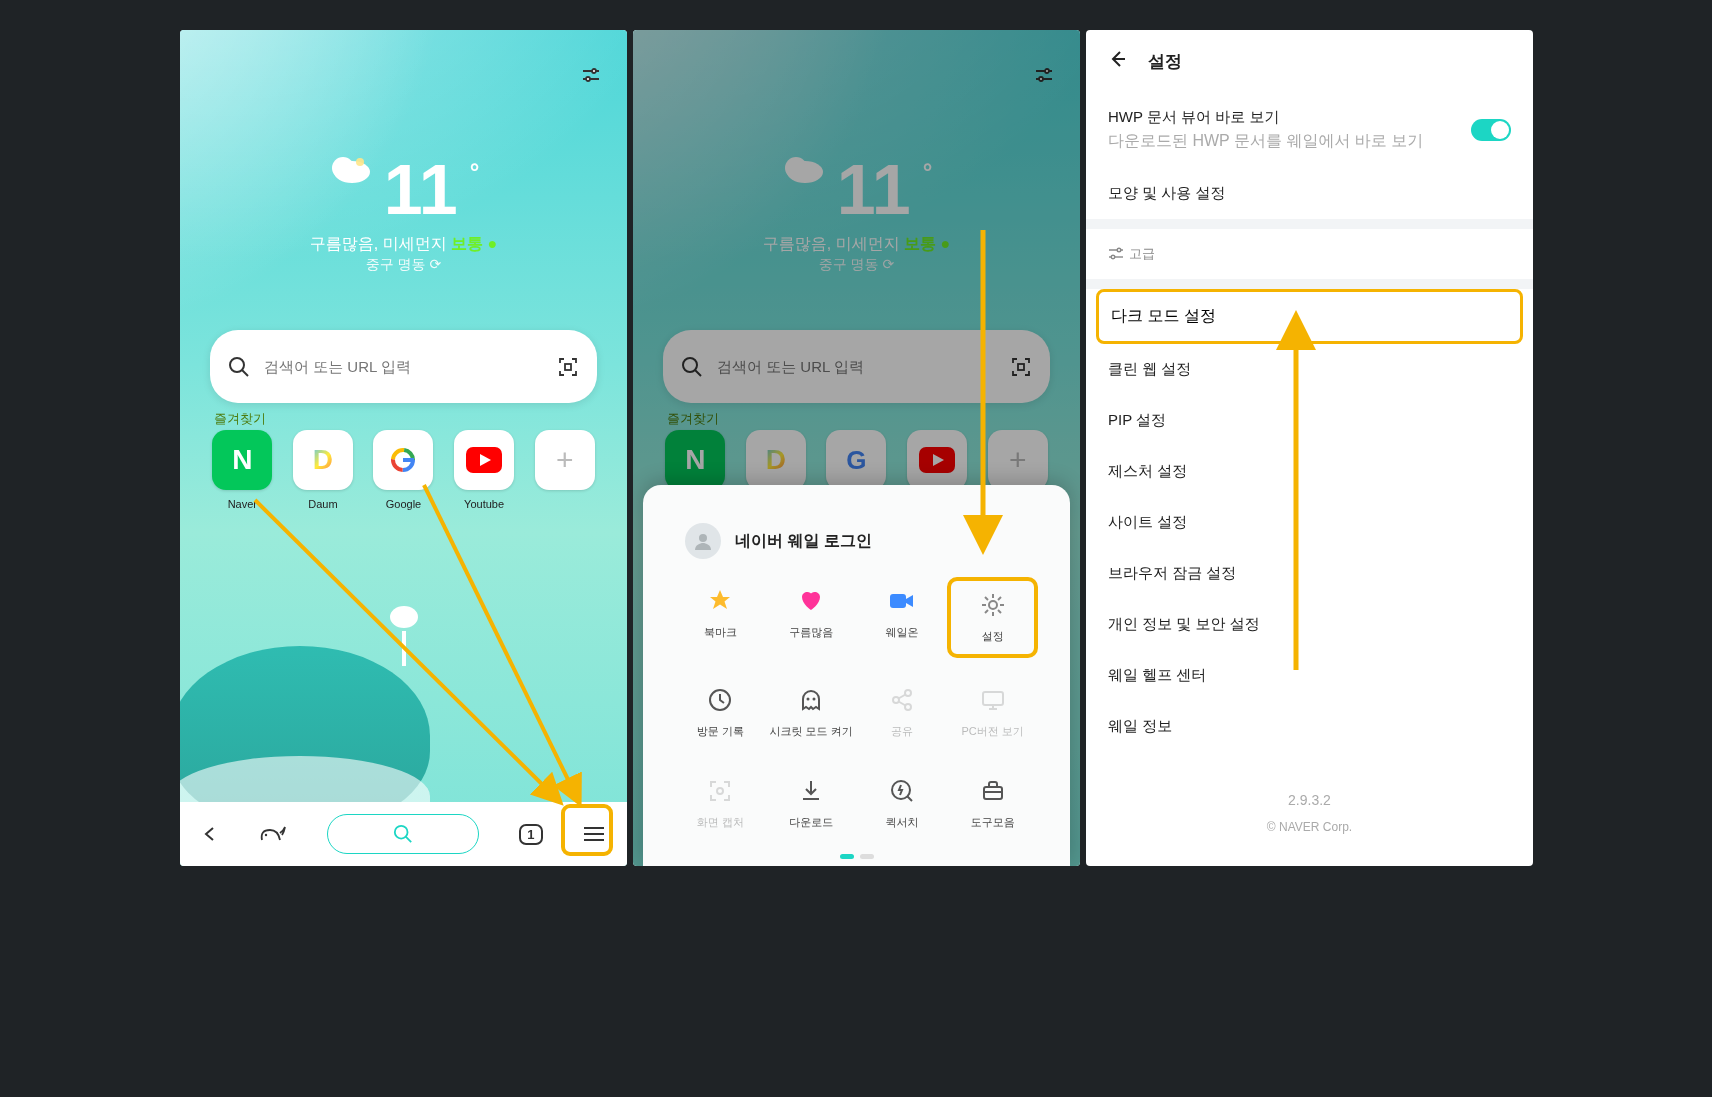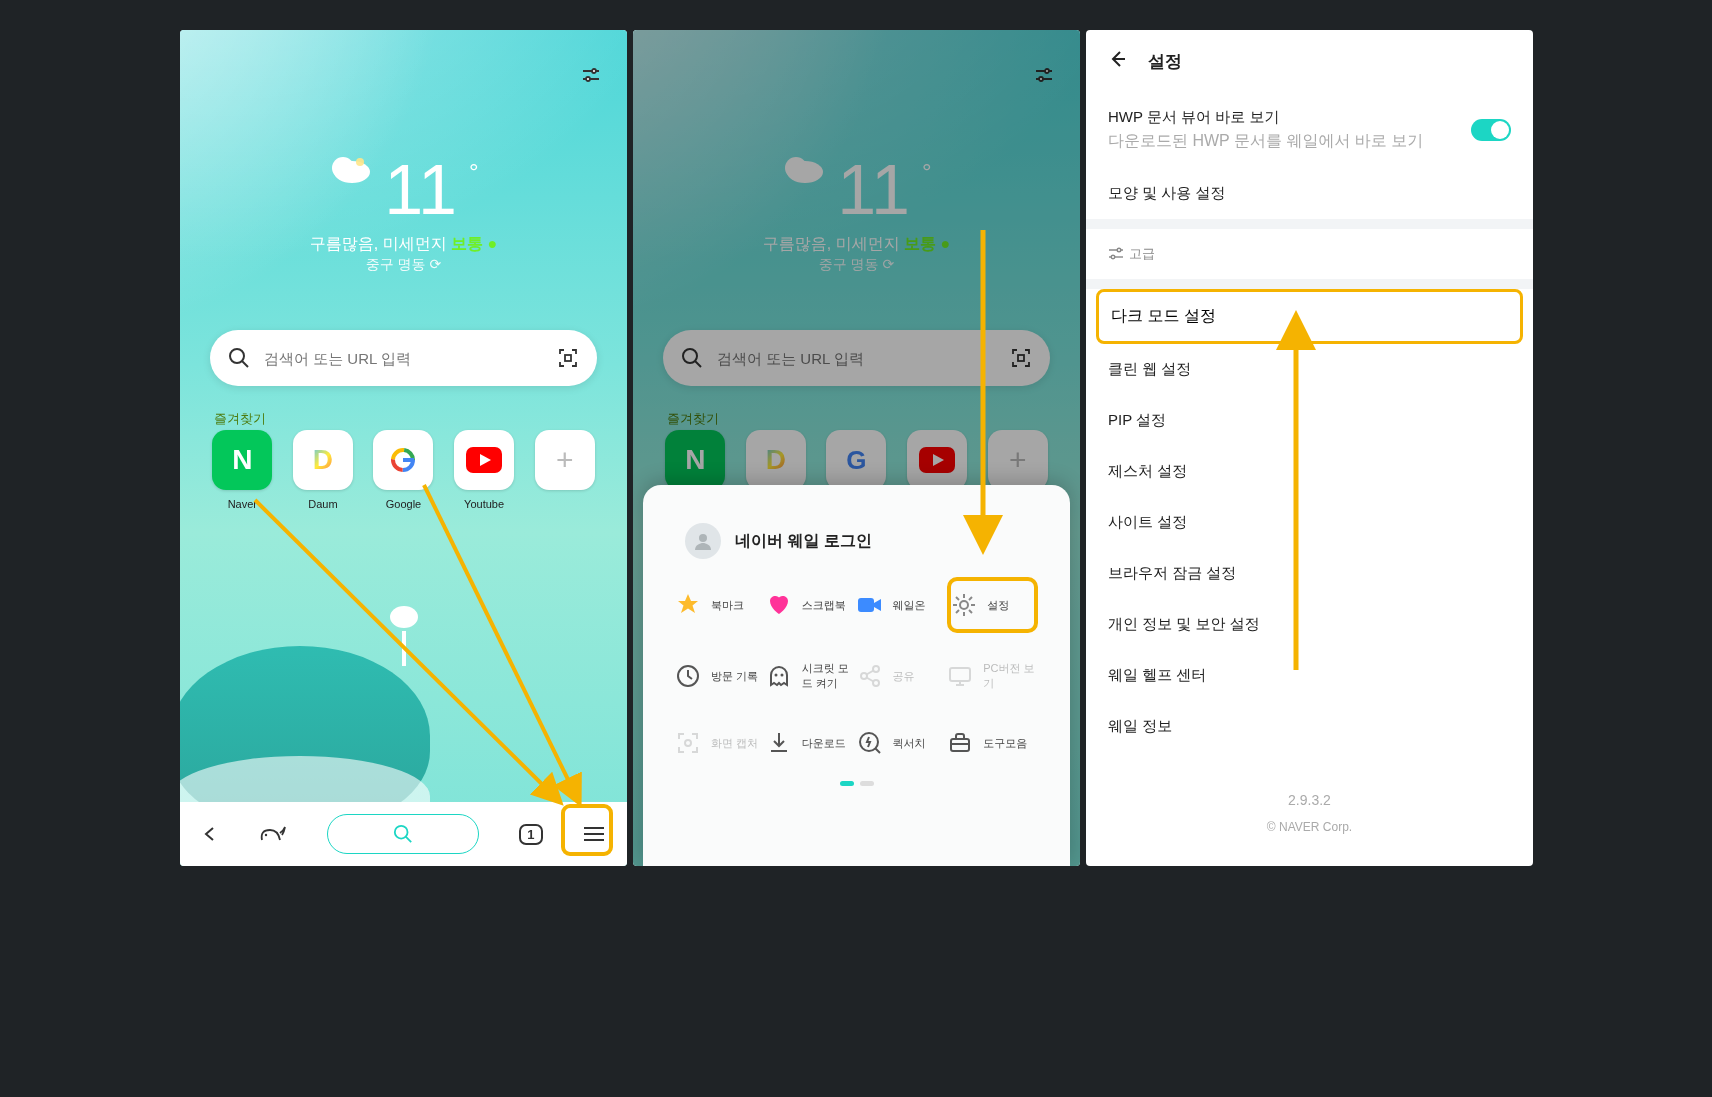--- a/index.html
+++ b/index.html
@@ -4,27 +4,27 @@
 <style>
 body{margin:0;background:#1f2326;font-family:-apple-system,BlinkMacSystemFont,"Segoe UI",sans-serif;display:flex;justify-content:center;padding:30px 0}
 .outer{width:1352px;height:836px;position:relative;display:flex;gap:6px}
 .phone{width:447px;height:836px;background:#fff;border-radius:4px;overflow:hidden;position:relative;flex-shrink:0}
 
 
 .wallpaper{position:absolute;inset:0;background:radial-gradient(ellipse 180% 80% at 10% -20%,rgba(255,255,255,.55)0%,rgba(255,255,255,0)60%),linear-gradient(180deg,#4ed6d8 0%,#7ce4dc 40%,#9aebda 60%,#7de3d8 100%)}
 .planet{position:absolute;width:560px;height:560px;border-radius:50%;background:radial-gradient(circle at 30% 30%,rgba(255,255,255,.7),rgba(255,255,255,0)70%);left:-290px;top:-250px}
 .settings-top{position:absolute;top:36px;right:26px;color:#333}
 .weather{position:absolute;left:0;right:0;top:120px;text-align:center;color:#fff}
-.weather .temp{font-size:70px;font-weight:400;display:flex;align-items:flex-start;justify-content:center;gap:12px}
+.weather .temp{font-size:70px;font-weight:700;display:flex;align-items:flex-start;justify-content:center;gap:12px}
 .weather .cloud{font-size:0}
 .weather .deg{font-size:24px;margin-top:8px}
 .weather .line1{font-size:16px;margin-top:4px}
 .weather .line1 .good{color:#6fef26;font-weight:600}
 .weather .loc{font-size:14px;margin-top:1px;opacity:.9}
-.searchbar{position:absolute;top:300px;left:30px;right:30px;height:56px;background:#fff;border-radius:28px;display:flex;align-items:center;padding:0 18px;gap:12px;box-shadow:0 2px 8px rgba(0,0,0,.1)}
+.searchbar{position:absolute;top:300px;left:30px;right:30px;height:73px;background:#fff;border-radius:28px;display:flex;align-items:center;padding:0 18px;gap:12px;box-shadow:0 2px 8px rgba(0,0,0,.1)}
 .searchbar svg{flex-shrink:0}
 .searchbar input{flex:1;border:0;outline:0;font-size:15px;color:#333;background:transparent}
 .favlabel{position:absolute;top:380px;left:34px;font-size:13px;color:#4d7c0f}
 .favrow{position:absolute;top:400px;left:30px;right:30px;display:flex;gap:16px;justify-content:flex-start}
 .favitem{width:66px;text-align:center}
 .favicon{width:60px;height:60px;border-radius:14px;background:#fff;display:flex;align-items:center;justify-content:center;margin:0 auto;box-shadow:0 1px 3px rgba(0,0,0,.15)}
 .favitem .lbl{font-size:11px;color:#222;margin-top:8px}
 .addfav{color:#bbb;font-size:30px;font-weight:200}
 .whale-body{position:absolute;left:-10px;bottom:40px;width:260px;height:180px;border-radius:60% 60% 50% 50%;background:linear-gradient(180deg,#2fbcb1,#2ba69c)}
 .whale-belly{position:absolute;left:-10px;bottom:30px;width:260px;height:80px;border-radius:50% 50% 40% 40%;background:rgba(255,255,255,.6)}
@@ -38,21 +38,21 @@
 .hl-box{border:4px solid #f5b301;border-radius:9px}
 .hl-menu{position:absolute;right:14px;bottom:10px;width:44px;height:44px}
 
 
 .dim{position:absolute;inset:0;background:rgba(0,0,0,.35)}
 .sheet{position:absolute;left:10px;right:10px;bottom:0;top:455px;background:#fafbfb;border-radius:18px 18px 0 0;padding:32px;box-shadow:0 -4px 20px rgba(0,0,0,.2)}
 .sheet-head{display:flex;align-items:center;gap:14px;padding:6px 10px 18px}
 .sheet-head .avatar{width:36px;height:36px;border-radius:50%;background:#e0e5e8;display:flex;align-items:center;justify-content:center}
 .sheet-head .t{font-size:16px;font-weight:700;color:#222}
 .sheet-grid{display:grid;grid-template-columns:repeat(4,1fr);row-gap:18px}
-.gi{display:flex;flex-direction:row;align-items:center;gap:10px;padding:10px 0}
+.gi{display:flex;flex-direction:column;align-items:center;gap:10px;padding:10px 0}
 .gi .ic{height:28px;display:flex;align-items:center;color:#666}
 .gi .gl{font-size:11px;color:#444}
 .gi.disabled{opacity:.35}
 .gi.hl{border:4px solid #f5b301;border-radius:10px}
 .pagedots{display:flex;gap:6px;justify-content:center;margin-top:14px}
 .pagedots span{width:14px;height:5px;border-radius:3px;background:#ddd}
 .pagedots span.on{background:#1cd6c4}
 
 
 .p3-head{height:62px;display:flex;align-items:center;gap:20px;padding:0 20px}
@@ -296,21 +296,21 @@
               </svg>
             </div>
             <div class="gl">북마크</div>
           </div>
           <div class="gi">
             <div class="ic">
               <svg width="26" height="26" viewBox="0 0 26 26">
                 <path d="M13 22s-9-6-9-13c0-3 2.5-5 5.5-5 2 0 3.5 1.5 3.5 1.5S14.5 4 16.5 4C19.5 4 22 6 22 9c0 7-9 13-9 13z" fill="#ff3399"></path>
               </svg>
             </div>
-            <div class="gl">스크랩북</div>
+            <div class="gl">구름많음</div>
           </div>
           <div class="gi">
             <div class="ic">
               <svg width="26" height="20" viewBox="0 0 26 20">
                 <rect x="1" y="3" width="16" height="14" rx="3" fill="#3c8bff"></rect>
                 <path d="M17 8l7-4v12l-7-4z" fill="#3c8bff"></path>
               </svg>
             </div>
             <div class="gl">웨일온</div>
           </div>

